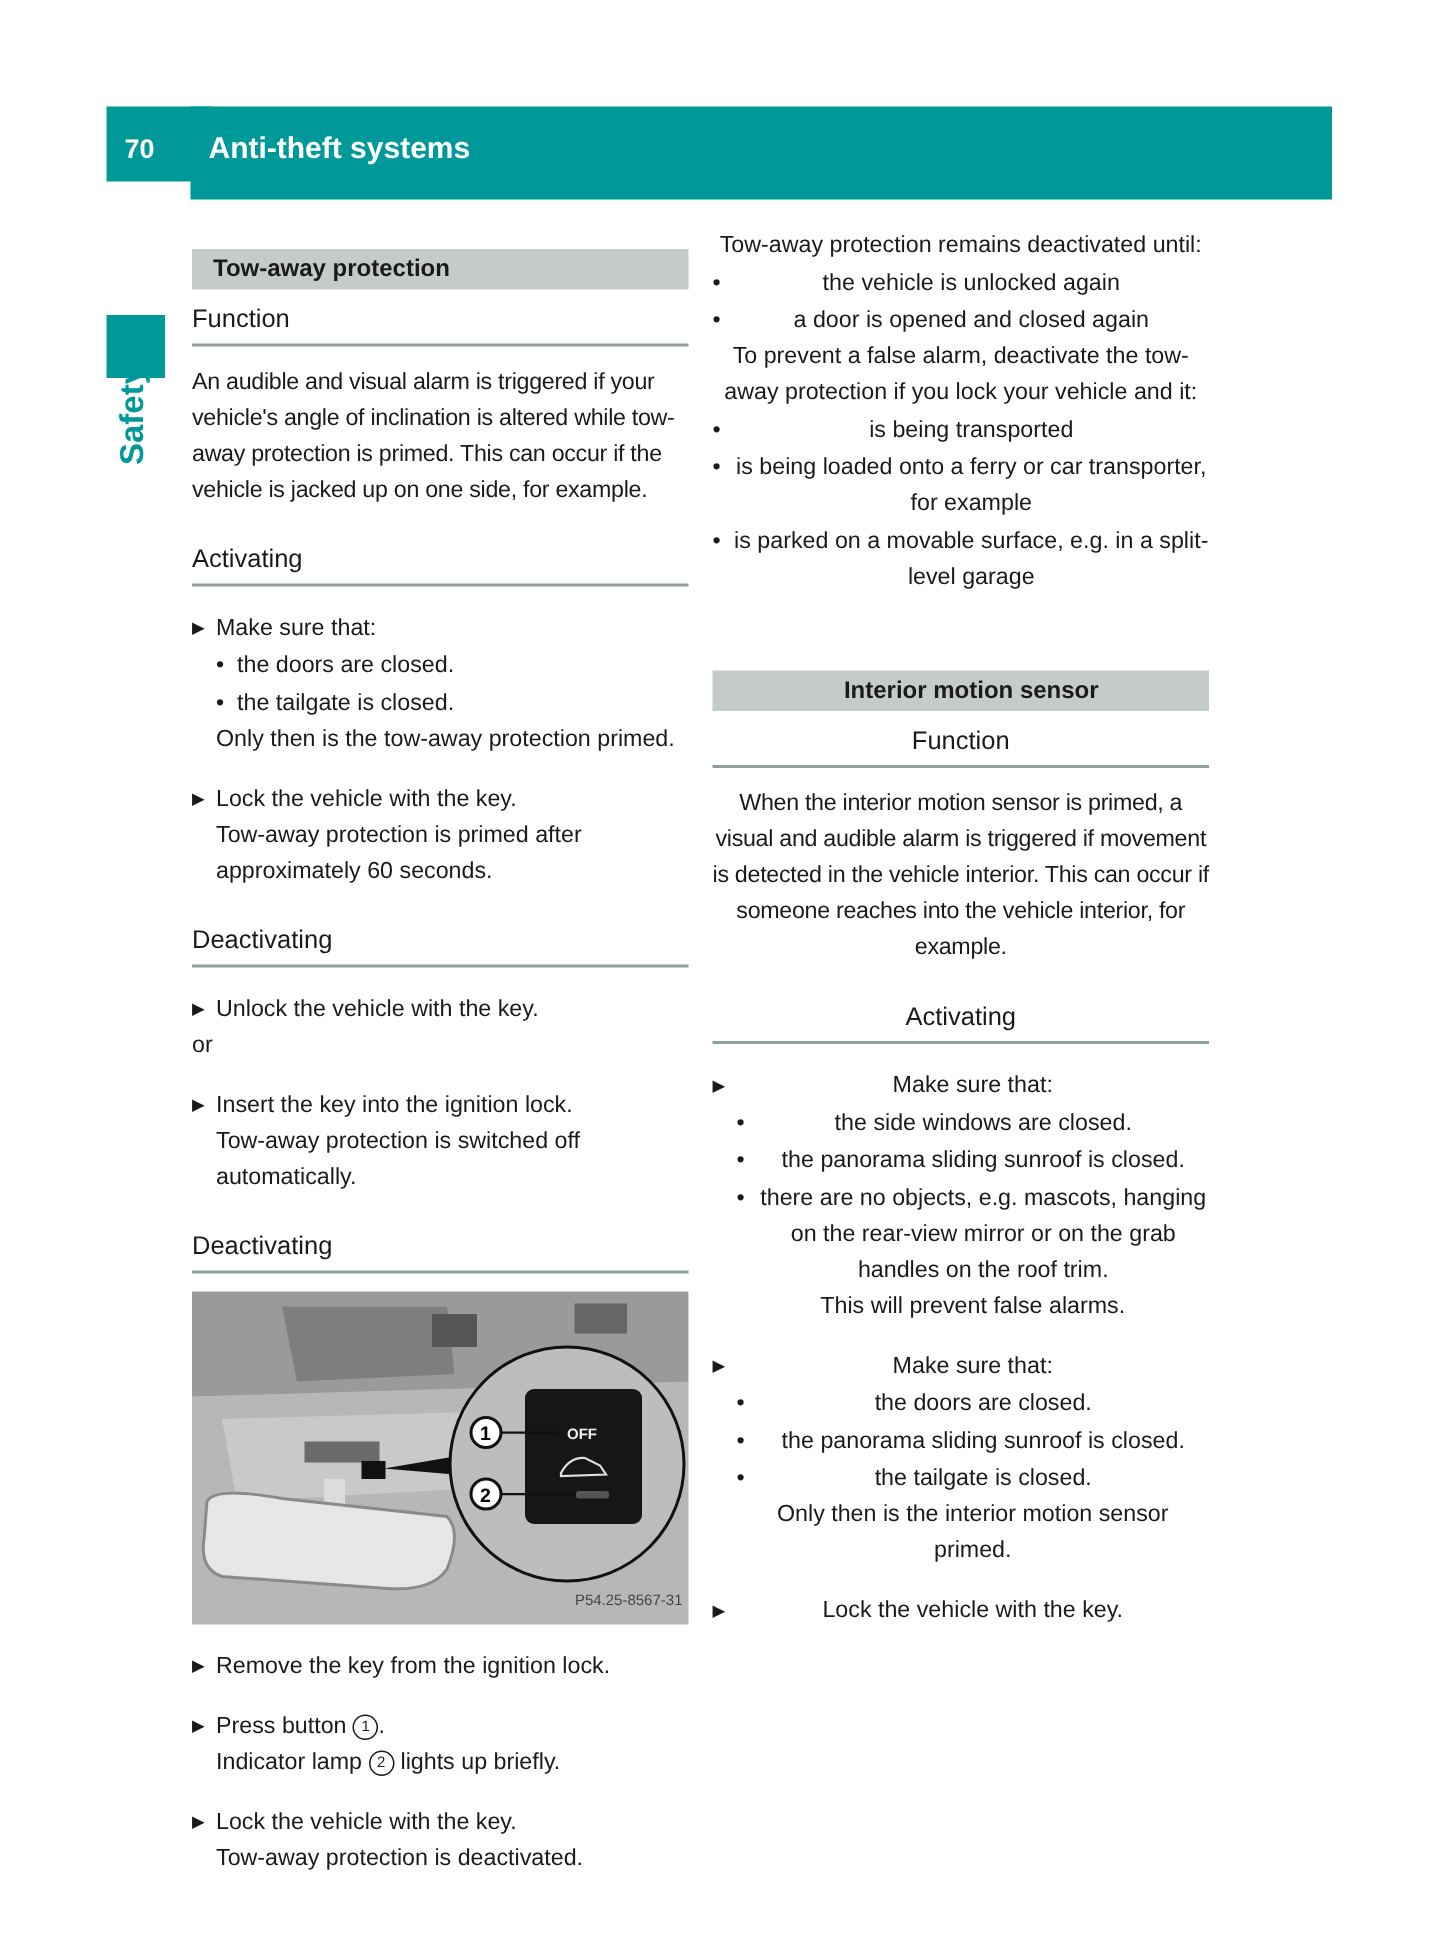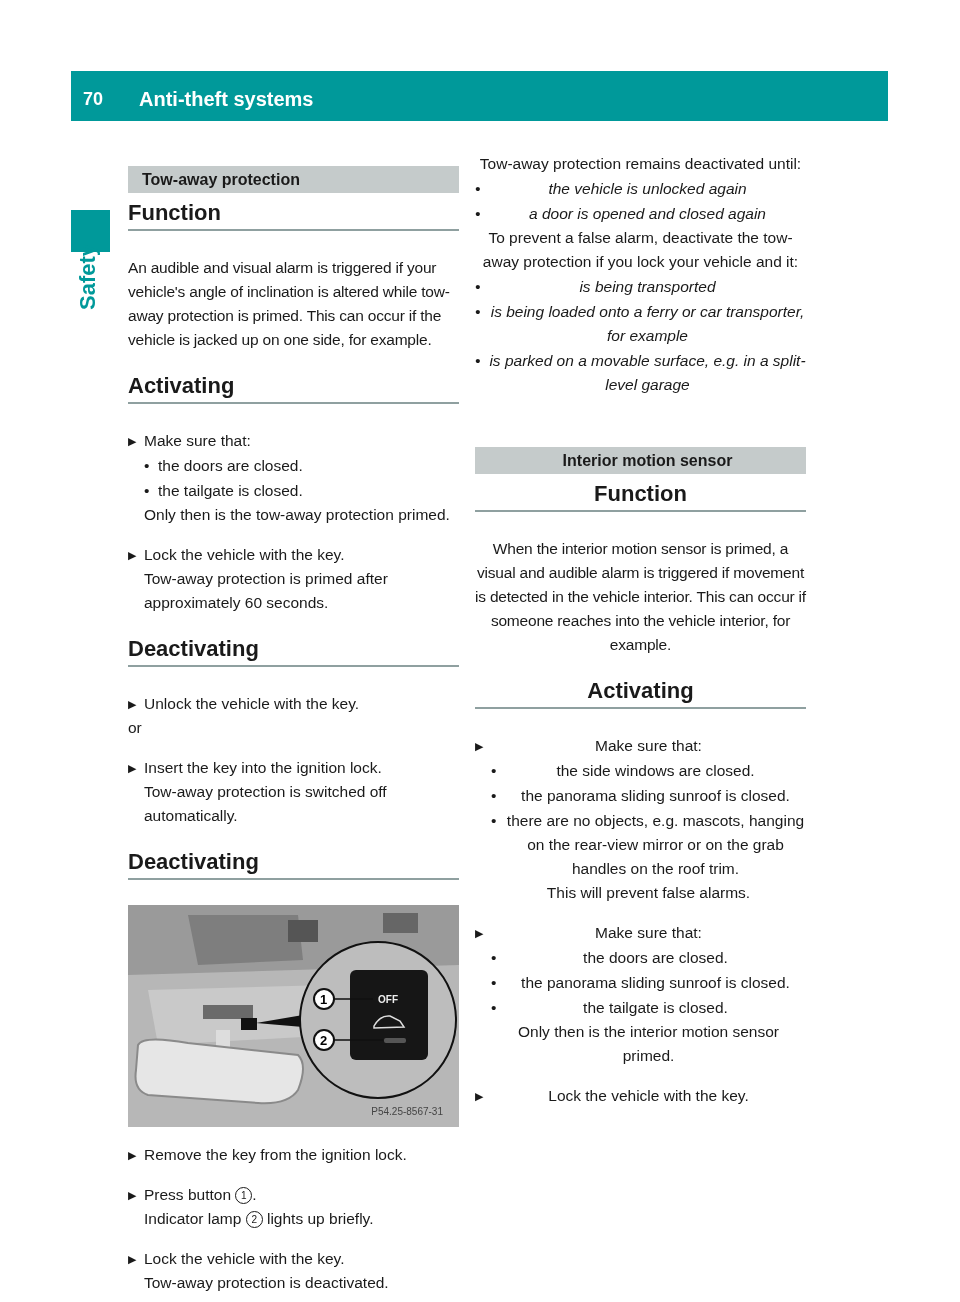--- a/index.html
+++ b/index.html
@@ -1,40 +1,40 @@
 <!DOCTYPE html>
 <html><head>
 <meta charset="utf-8">
 <style>
   html, body { margin:0; padding:0; }
   body { width:960px; height:1302px; background:#fff; position:relative; overflow:hidden;
          font-family:"Liberation Sans", sans-serif; color:#1a1a1a; }
   .hdr-num { position:absolute; left:71px; top:71px; width:70px; height:50px; background:#00999a; }
   .hdr-num span { position:absolute; left:12px; top:18px; color:#fff; font-weight:bold; font-size:18px; }
-  .hdr-bar { position:absolute; left:127px; top:71px; width:761px; height:50px; background:#00999a; }
+  .hdr-bar { position:absolute; left:127px; top:71px; width:761px; height:62px; background:#00999a; }
   .hdr-bar span { position:absolute; left:12px; top:17px; color:#fff; font-weight:bold; font-size:20px; }
   .side-sq { position:absolute; left:71px; top:210px; width:39px; height:42px; background:#00999a; }
   .side-label { position:absolute; left:75px; top:310px; transform-origin:left top; transform:rotate(-90deg);
                 color:#00999a; font-weight:bold; font-size:22px; white-space:nowrap; }
   .col { position:absolute; width:331px; font-size:15.5px; line-height:24px; }
   .col.left { left:128px; top:154px; }
   .col.right { left:475px; top:152px;text-align:center; }
   .sec-title { background:#c5cbcb; font-weight:bold; font-size:16px; padding:2px 0 2px 14px; height:23px; line-height:23px;margin-top:12px; }
-  .sub { font-weight:bold; font-size:22px; padding-top:8px; padding-bottom:4px; border-bottom:2.5px solid #8fa0a0; margin-bottom:25px; }
+  .sub { font-weight:normal; font-size:17px; padding-top:8px; padding-bottom:4px; border-bottom:2.5px solid #8fa0a0; margin-bottom:12px; }
   p { margin:0 0 0 0; }
   .para { margin-bottom:14px; letter-spacing:-0.2px; }
   .step { position:relative; padding-left:16px; margin-top:16px; }
   .step::before { content:"\25B6"; position:absolute; left:0; top:0; font-size:11px; }
   .bul { position:relative; padding-left:30px; margin-top:1px; }
   .bul::before { content:"\2022"; position:absolute; left:16px; top:0; }
-  .bul.top { padding-left:14px;font-style:italic; }
+  .bul.top { padding-left:14px; }
   .bul.top::before { left:0; }
   .gap { height:14px; }
   .figure { width:331px; height:222px; background:#bfbfbf; position:relative; overflow:hidden; margin:2px 0 14px 0; }
-  .figcode { position:absolute; right:16px; bottom:3px; font-size:10px; color:#444;text-align:right; }
+  .figcode { position:absolute; right:4px; bottom:3px; font-size:10px; color:#444;text-align:right; }
   .circ { display:inline-block; width:15px; height:15px; border:1.3px solid #1a1a1a; border-radius:50%; font-size:10px; line-height:15px; text-align:center; vertical-align:1px; }
   .watermark { position:absolute; right:49px; top:1318px; color:#000000; font-size:26px; }
 </style>
 </head>
 <body>
 
 <div class="hdr-num">
     <span>70</span>
   </div>
 <div class="hdr-bar">

